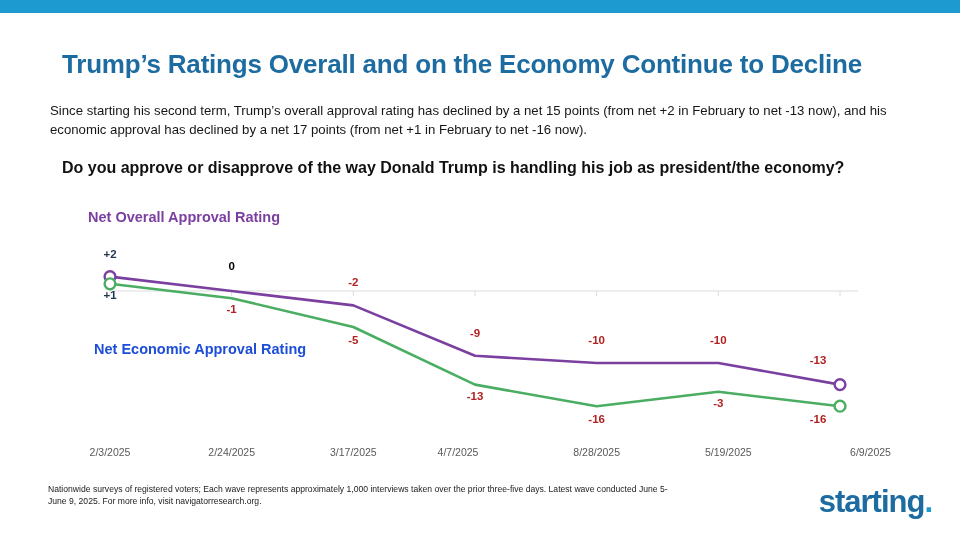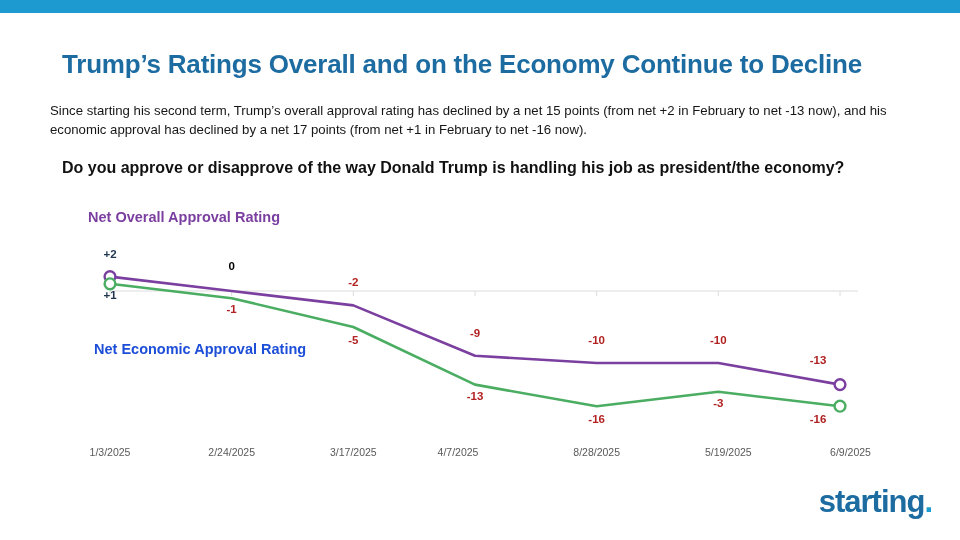--- a/index.html
+++ b/index.html
@@ -184,26 +184,27 @@
         <div class="pt-label neg" style="left: 758px; top: 158.6px;">-13</div>
         <div class="pt-label navy" style="left: 50px; top: 93.8px;">+1</div>
         <div class="pt-label neg" style="left: 171.667px; top: 108.2px;">-1</div>
         <div class="pt-label neg" style="left: 293.333px; top: 139px;">-5</div>
         <div class="pt-label neg" style="left: 415px; top: 194.6px;">-13</div>
         <div class="pt-label neg" style="left: 536.667px; top: 218.2px;">-16</div>
         <div class="pt-label neg" style="left: 658.333px; top: 201.8px;">-3</div>
         <div class="pt-label neg" style="left: 758px; top: 218.2px;">-16</div>
       </div>
     <div id="x-ticks">
-        <div class="xtick" style="left: 50px;">1/3/2025</div>
+        <div class="xtick" style="left: 50px;">2/3/2025</div>
         <div class="xtick" style="left: 171.667px;">2/24/2025</div>
         <div class="xtick" style="left: 293.333px;">3/17/2025</div>
         <div class="xtick" style="left: 398px;">4/7/2025</div>
         <div class="xtick" style="left: 536.667px;">8/28/2025</div>
         <div class="xtick" style="left: 658.333px; padding-left: 20px;">5/19/2025</div>
-        <div class="xtick" style="left: 780px; padding-left: 21px;">6/9/2025</div>
+        <div class="xtick" style="left: 800px; padding-left: 21px;">6/9/2025</div>
       </div>
   </div>
 
+  <div id="footnote">Nationwide surveys of registered voters; Each wave represents approximately 1,000 interviews taken over the prior three-five days. Latest wave conducted June 5-June 9, 2025. For more info, visit navigatorresearch.org.</div>
 
   <div id="logo"><span>starting</span><span class="dot">.</span></div>
 
 </div>
 
 </body></html>

